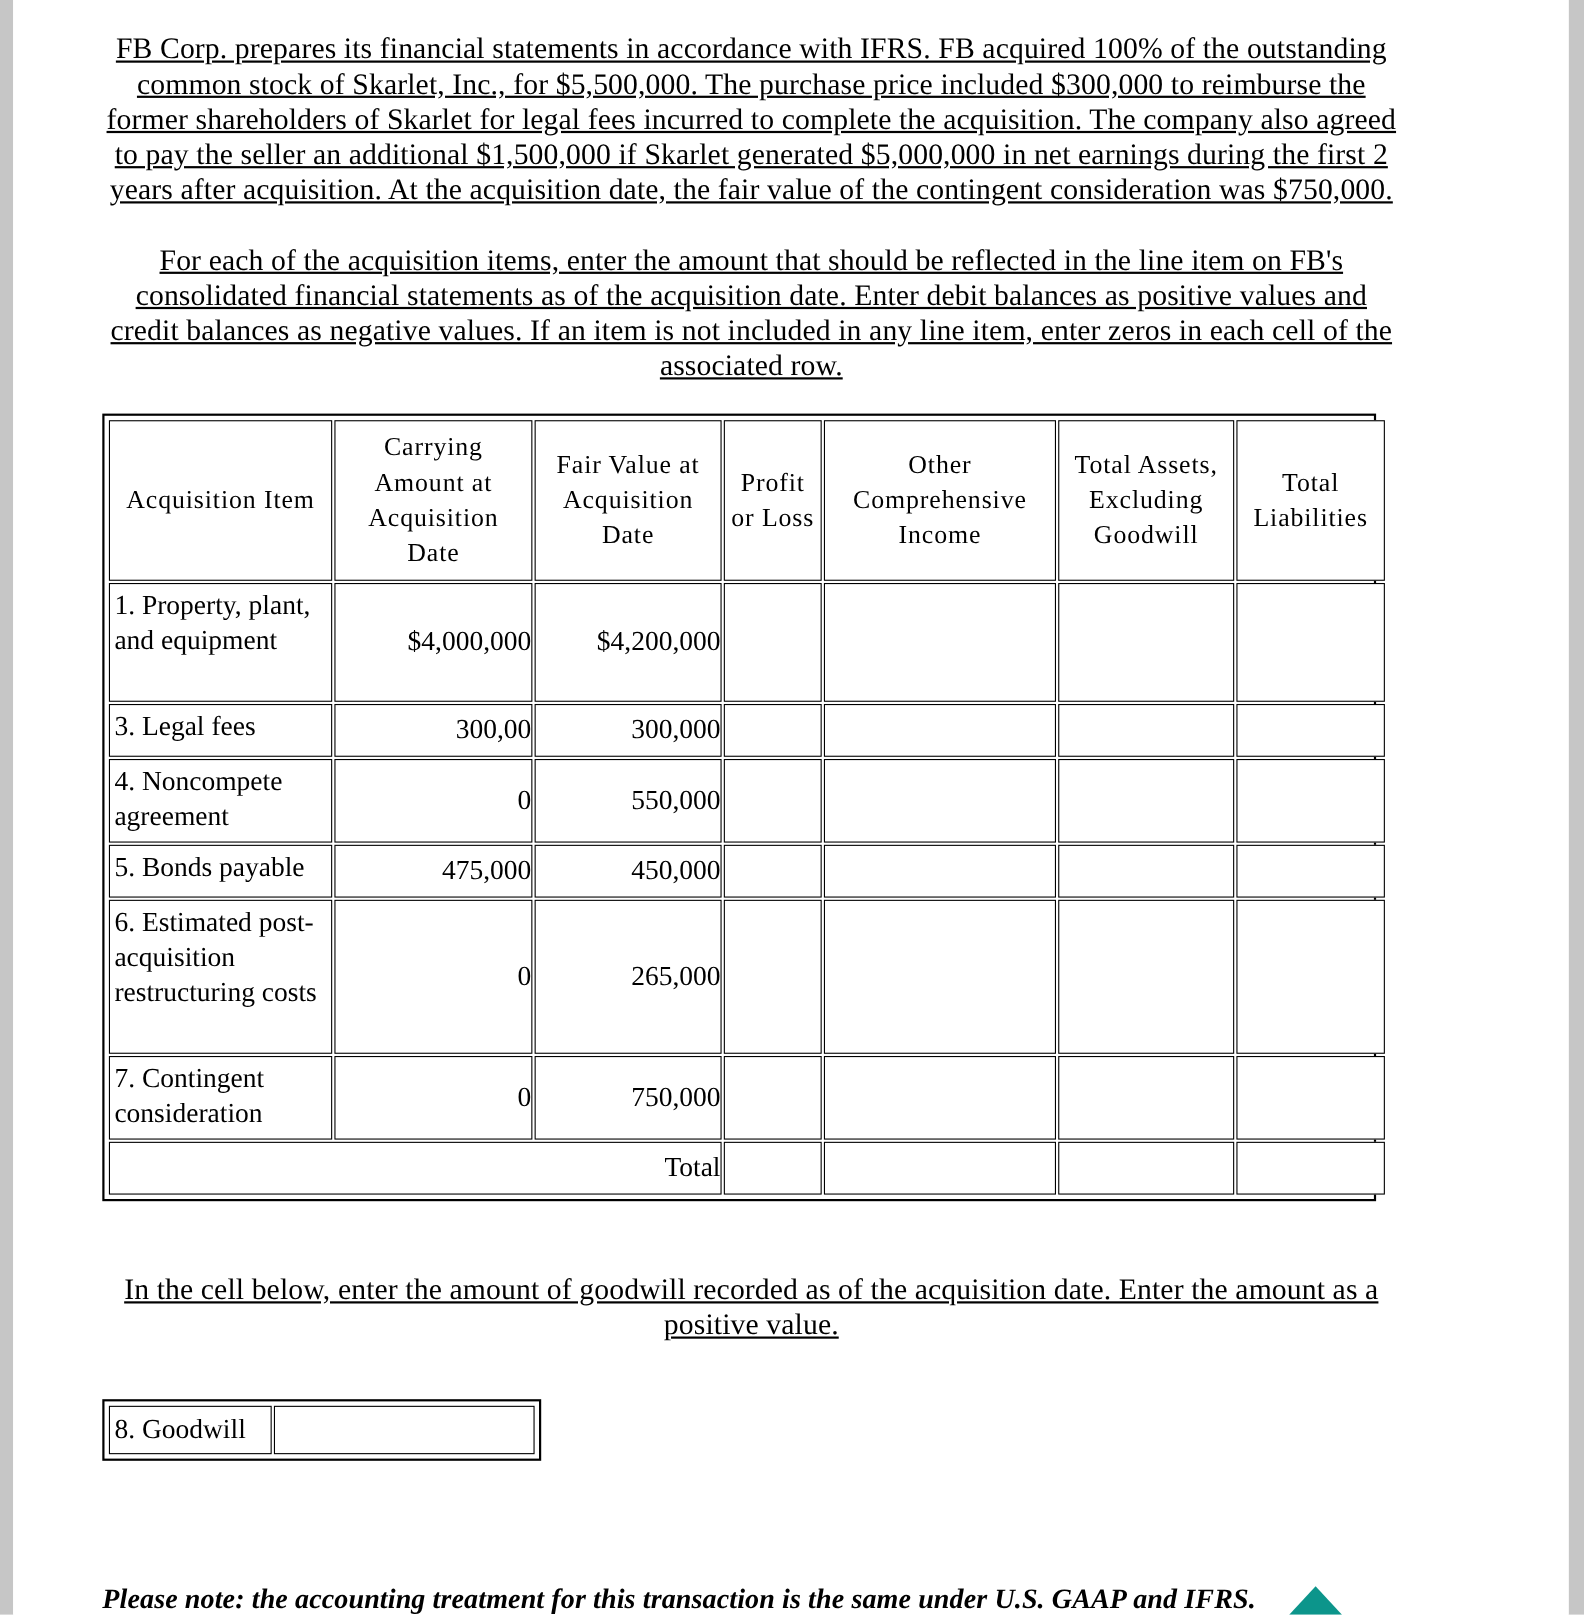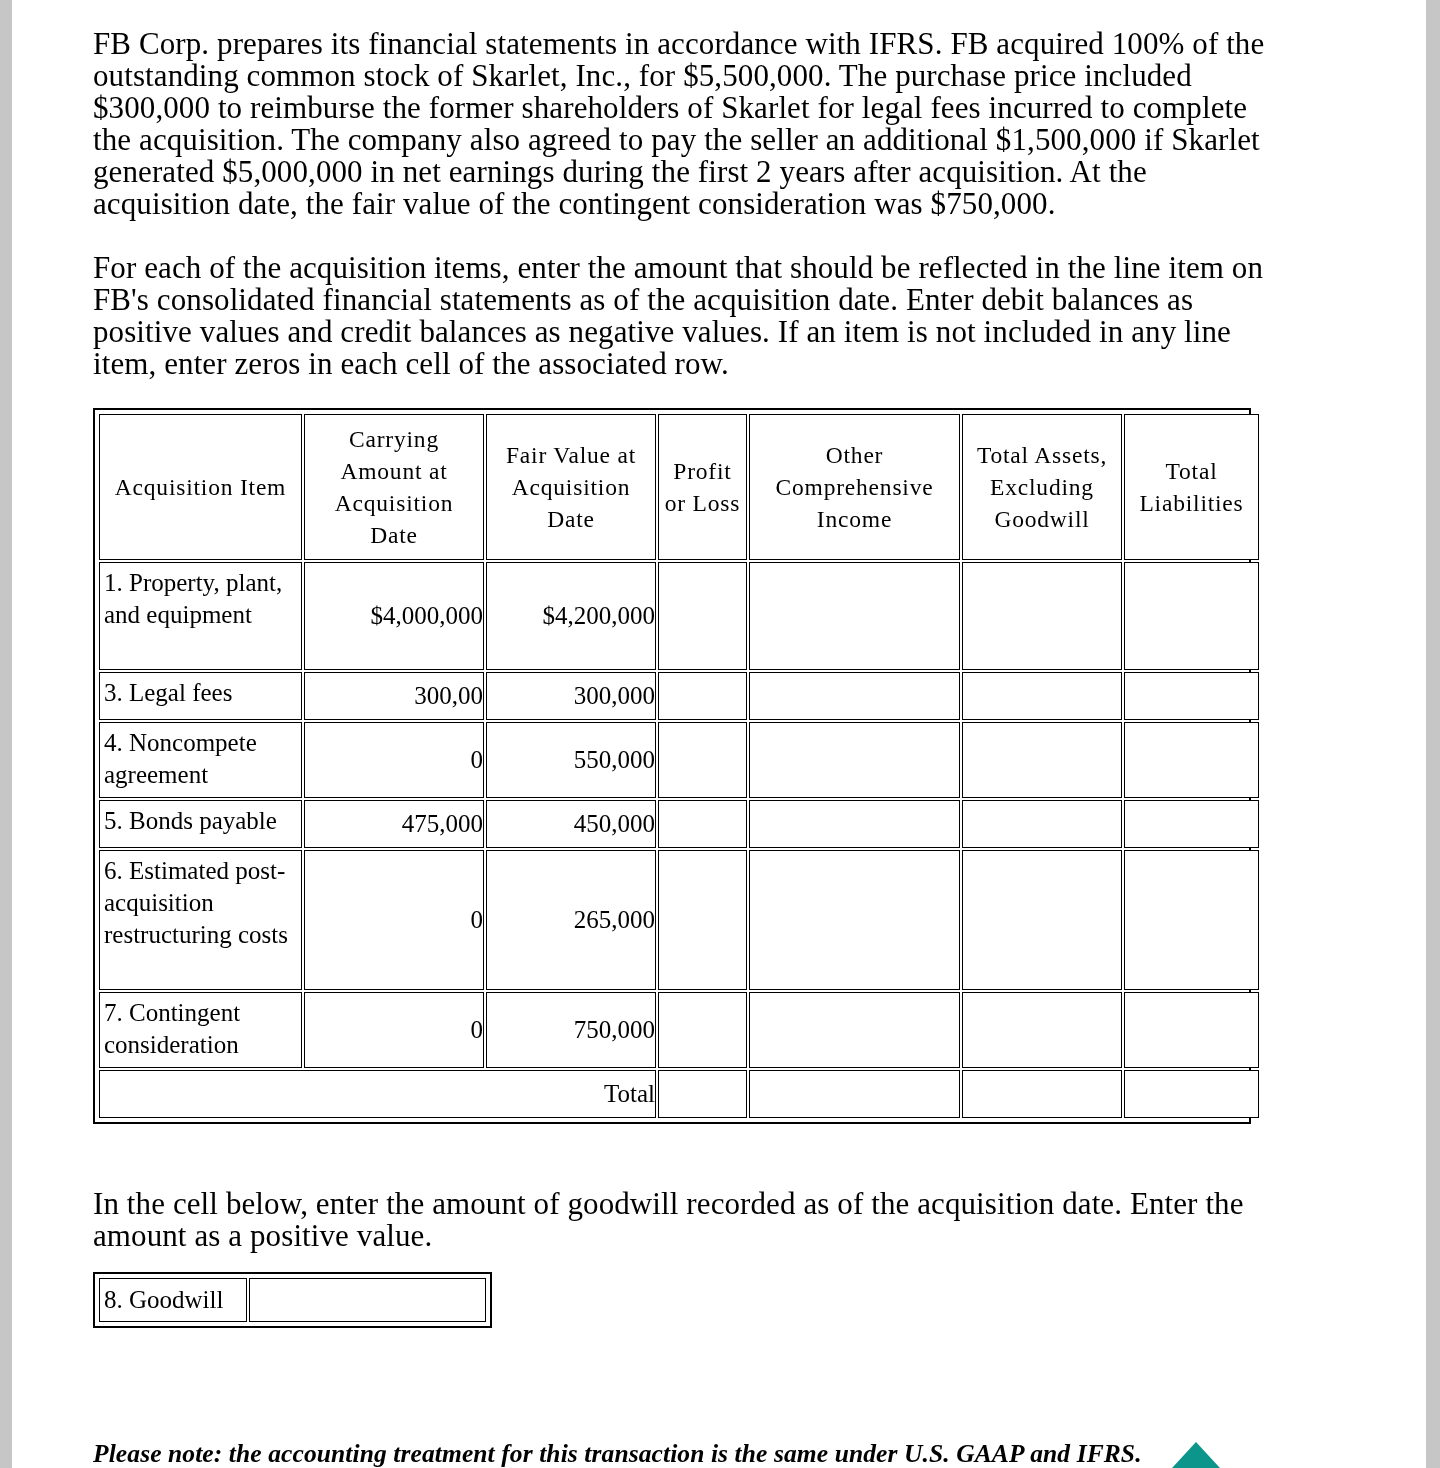--- a/index.html
+++ b/index.html
@@ -38,24 +38,25 @@
 
   .content {
     position: absolute;
     left: 81px;
     top: 0;
     width: 1180px;
   }
 
   p.para {
     margin: 0;
-    font-size: 31px;
-    line-height: 32px;
-    text-align: left;
+    font-size: 27px;
+    line-height: 32px;
+    text-align: center;
     letter-spacing: 0.1px;
+    text-decoration: underline;
   }
   .para-1 { padding-top: 28px; }
   .para-2 { padding-top: 32px; }
   .para-3 { padding-top: 64px; }
 
   
   .table-wrap {
     margin-top: 28px;
     border: 2px solid #000;
     padding: 2px;
@@ -123,21 +124,21 @@
   tr.r2 td { height: 66px; }
   tr.r3 td { height: 38px; }
   tr.r4 td { height: 66px; }
   tr.r5 td { height: 38px; }
   tr.r6 td { height: 130px; }
   tr.r7 td { height: 66px; }
   tr.rt td { height: 38px; }
 
   
   .goodwill-wrap {
-    margin-top: 20px;
+    margin-top: 52px;
     border: 2px solid #000;
     padding: 2px;
     display: inline-block;
   }
   table.goodwill {
     border-collapse: separate;
     border-spacing: 2px;
     table-layout: fixed;
   }
   table.goodwill td {

